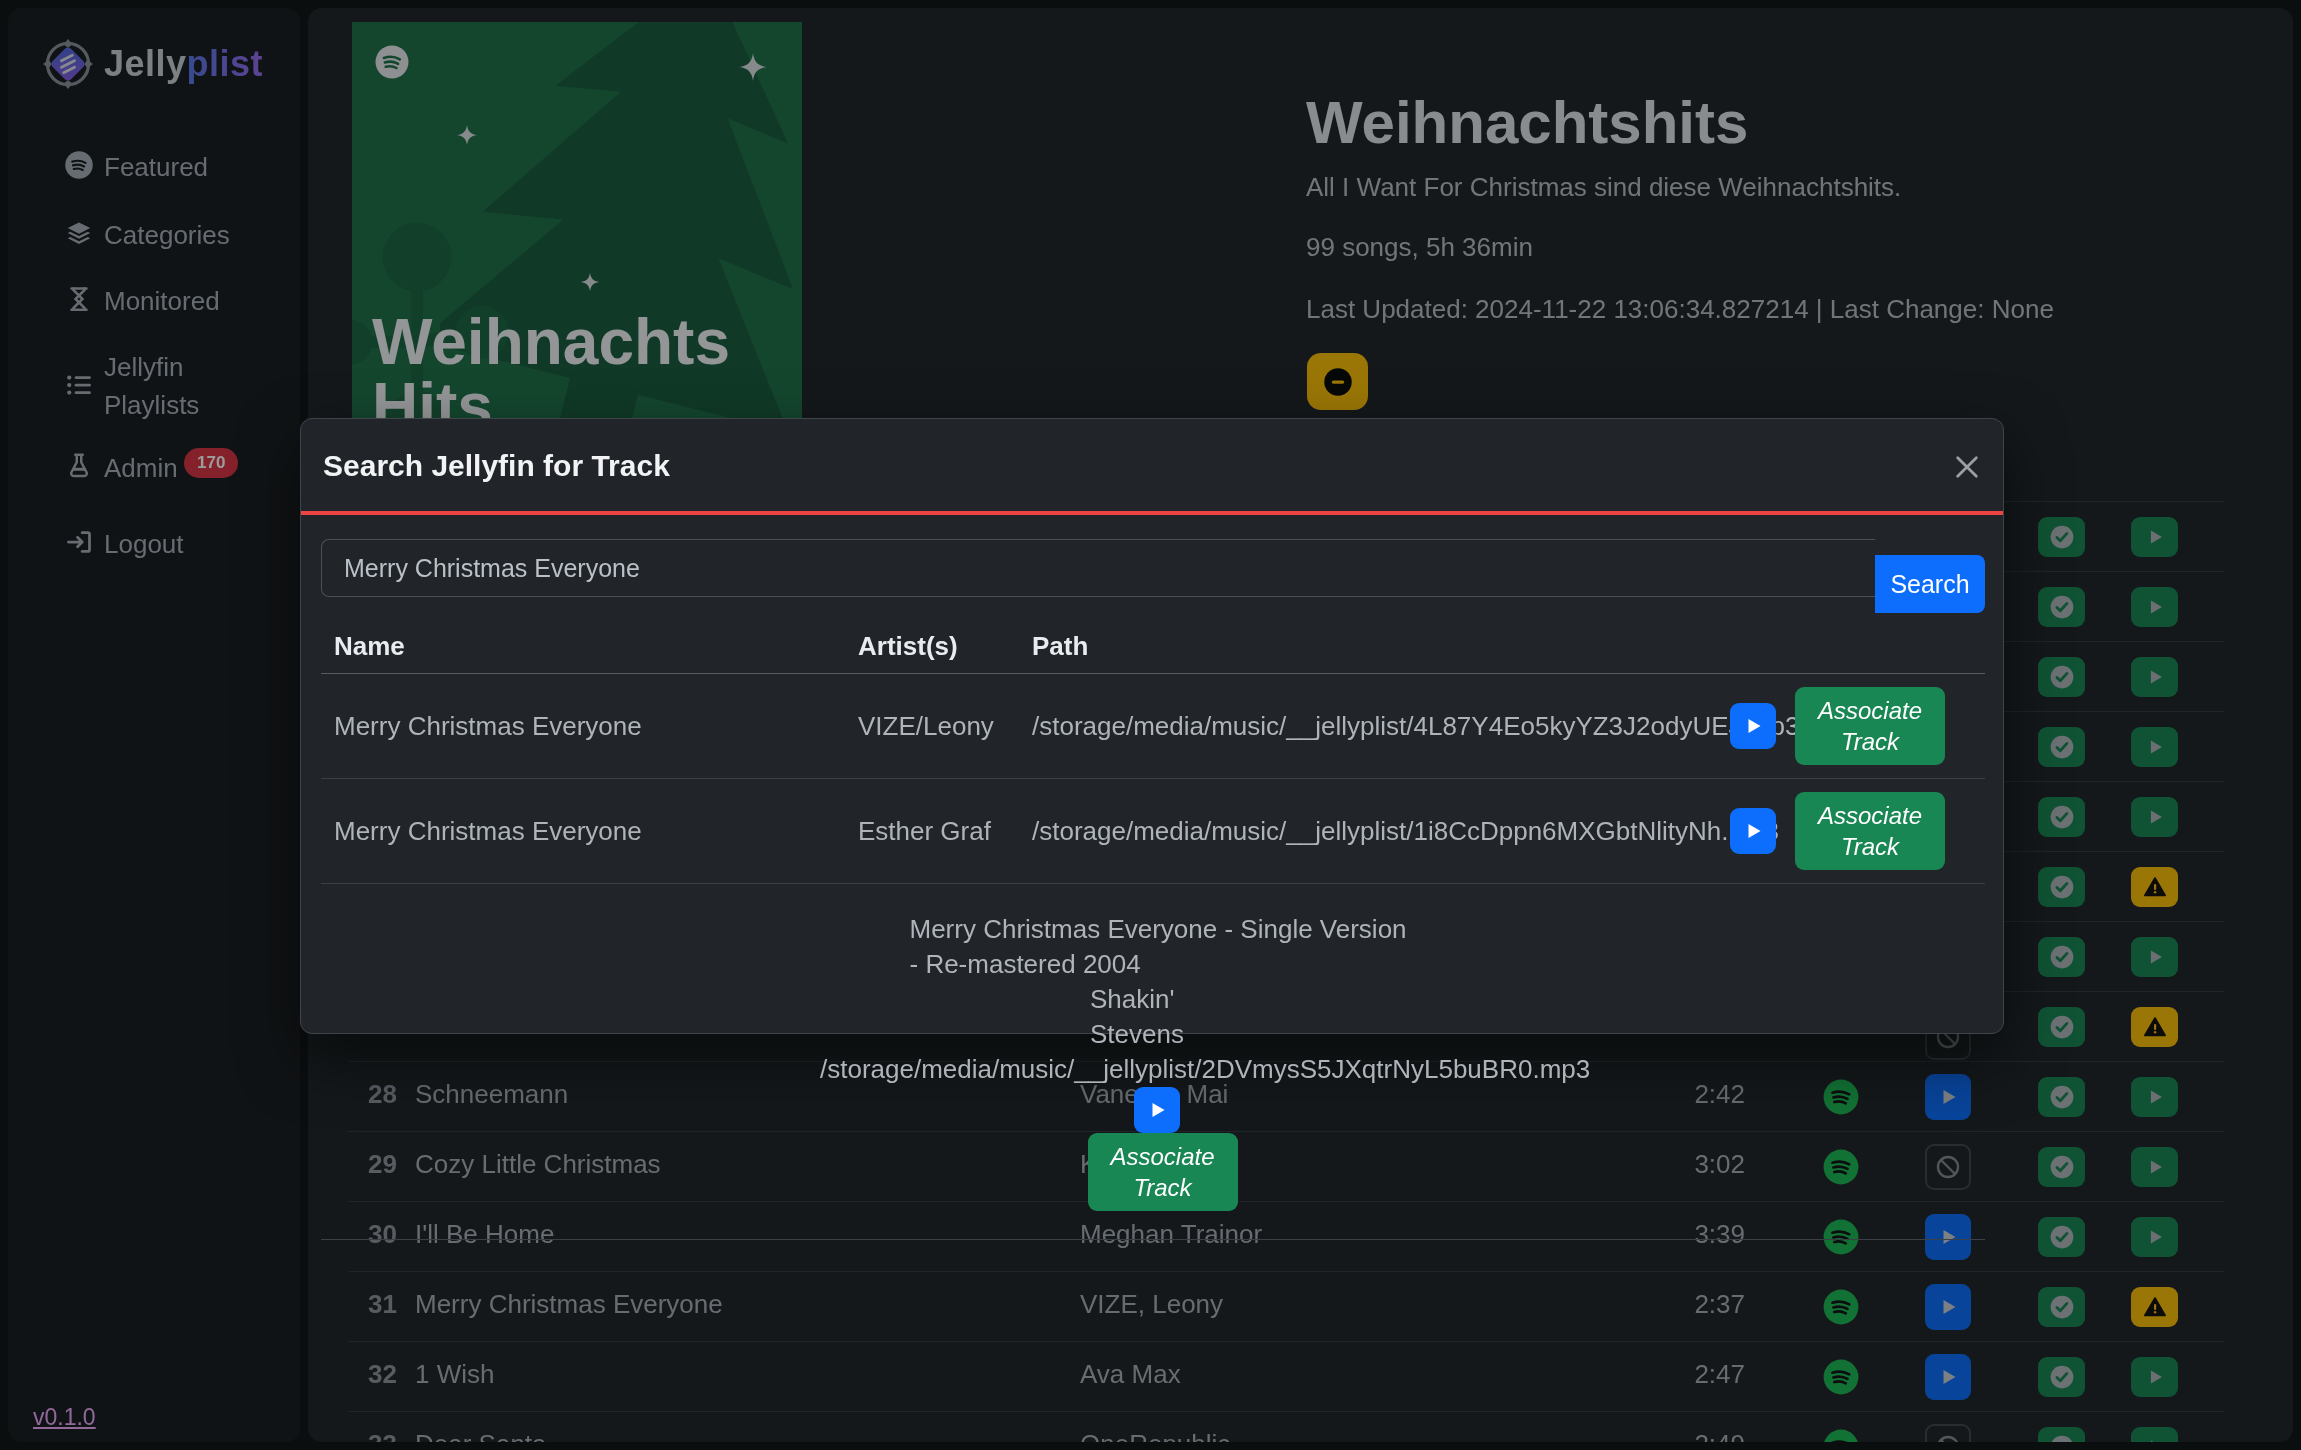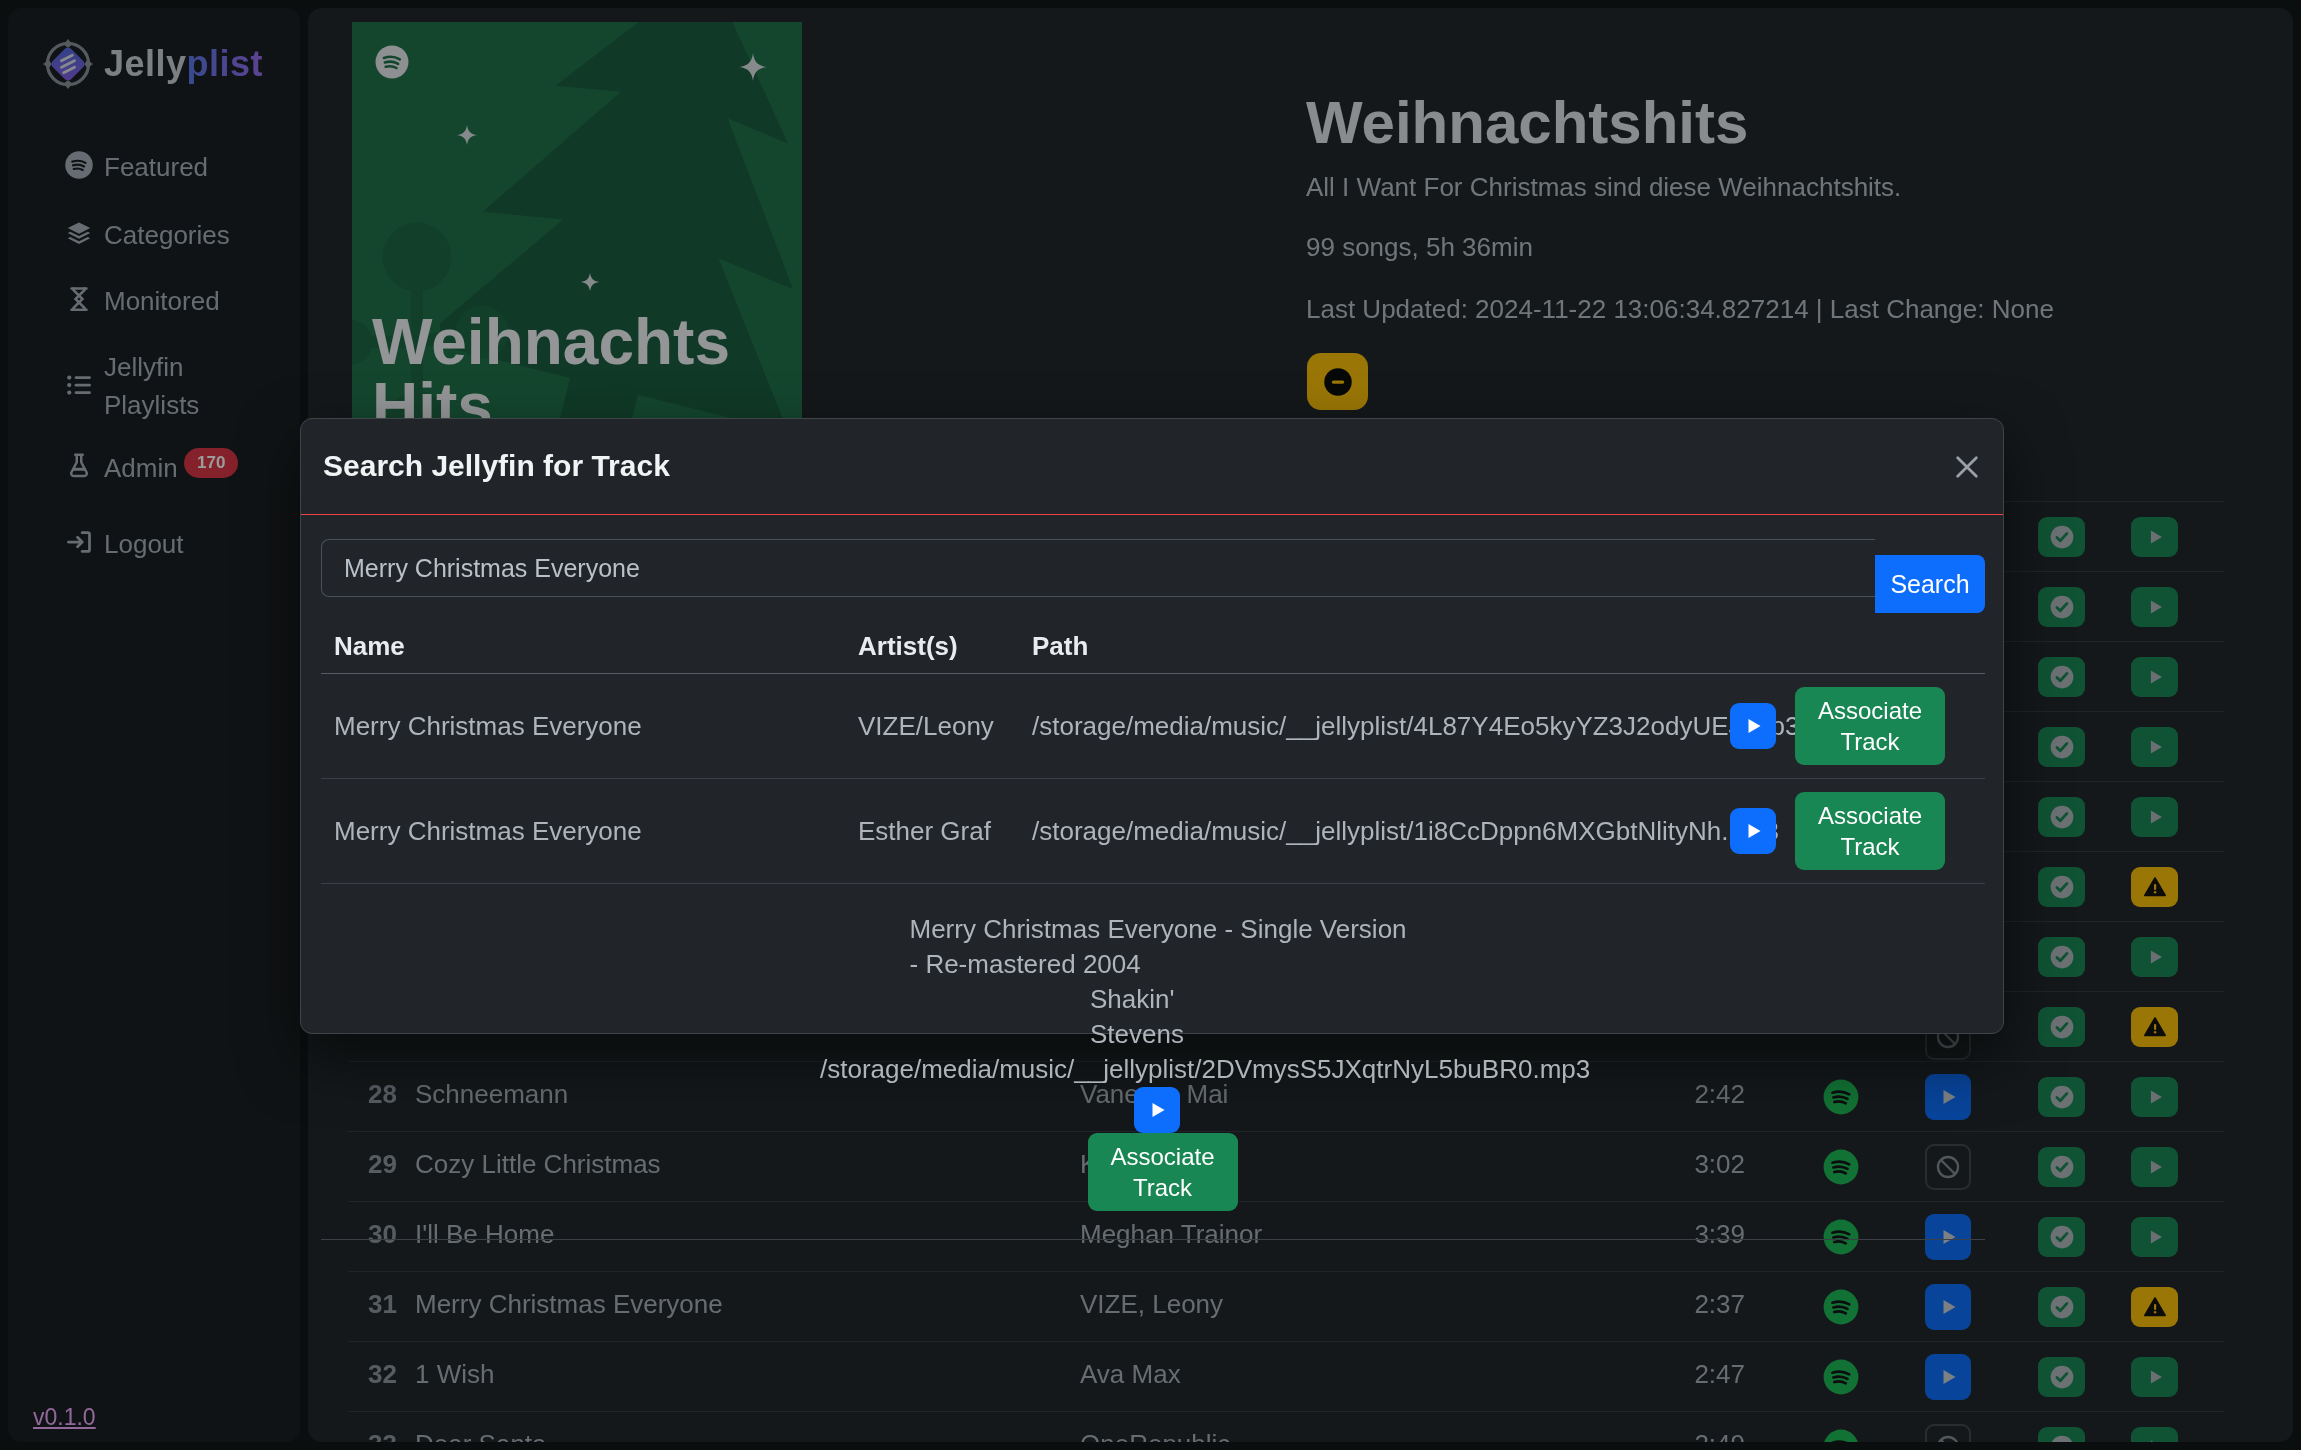--- a/index.html
+++ b/index.html
@@ -96,21 +96,21 @@
   .t-ok svg{width:22px;height:22px;}
   .t-warn{left:1783px;top:15px;width:47px;height:40px;background:var(--warning);}
   .t-warn svg{width:24px;height:24px;}
   
   .backdrop{position:absolute;inset:0;background:rgba(3,4,6,.40);z-index:50;}
   .modal{
     position:absolute;left:300px;top:418px;width:1704px;height:616px;z-index:100;
     background:#212529;border:1px solid #3f4449;border-radius:12px;
     box-shadow:0 24px 60px rgba(0,0,0,.55);
   }
-  .modal-header{position:relative;height:96px;border-bottom:1px solid #ef4444;}
+  .modal-header{position:relative;height:96px;border-bottom:4px solid #ef4444;}
   .modal-title{position:absolute;left:22px;top:30px;font-size:30px;font-weight:bold;color:#f1f3f5;}
   .modal-close{position:absolute;right:22px;top:34px;width:28px;height:28px;background:none;border:none;cursor:pointer;color:#9aa0a5;}
   .modal-close svg{width:28px;height:28px;}
   .search-group{position:absolute;left:20px;top:120px;width:1664px;height:58px;display:flex;}
   .search-input{
     flex:1;height:58px;background:#212529;border:1px solid #495057;border-right:none;
     border-radius:8px 0 0 8px;color:#b9c0c7;font-size:25px;padding:0 22px;outline:none;
     font-family:"Liberation Sans","DejaVu Sans",sans-serif;
   }
   .search-btn{
@@ -132,20 +132,21 @@
     position:relative;margin-left:8px;width:46px;height:46px;flex:none;
     background:var(--primary);border:none;border-radius:9px;cursor:pointer;color:#fff;
     display:flex;align-items:center;justify-content:center;
   }
   .rc-play svg{width:24px;height:24px;}
   .rc-assoc{
     position:relative;margin-left:19px;width:150px;min-height:78px;flex:none;
     background:var(--success);border:none;border-radius:9px;cursor:pointer;
     color:#fff;font-size:24px;line-height:31px;padding:8px 14px;
     font-family:"Liberation Sans","DejaVu Sans",sans-serif;
+    font-style:italic;
   }
 </style>
 </head>
 <body>
 
 <nav class="sidebar">
   <div class="brand">
     <svg viewBox="0 0 48 48">
       <defs>
           <linearGradient id="lg" x1="0" y1="0" x2="1" y2="1">

